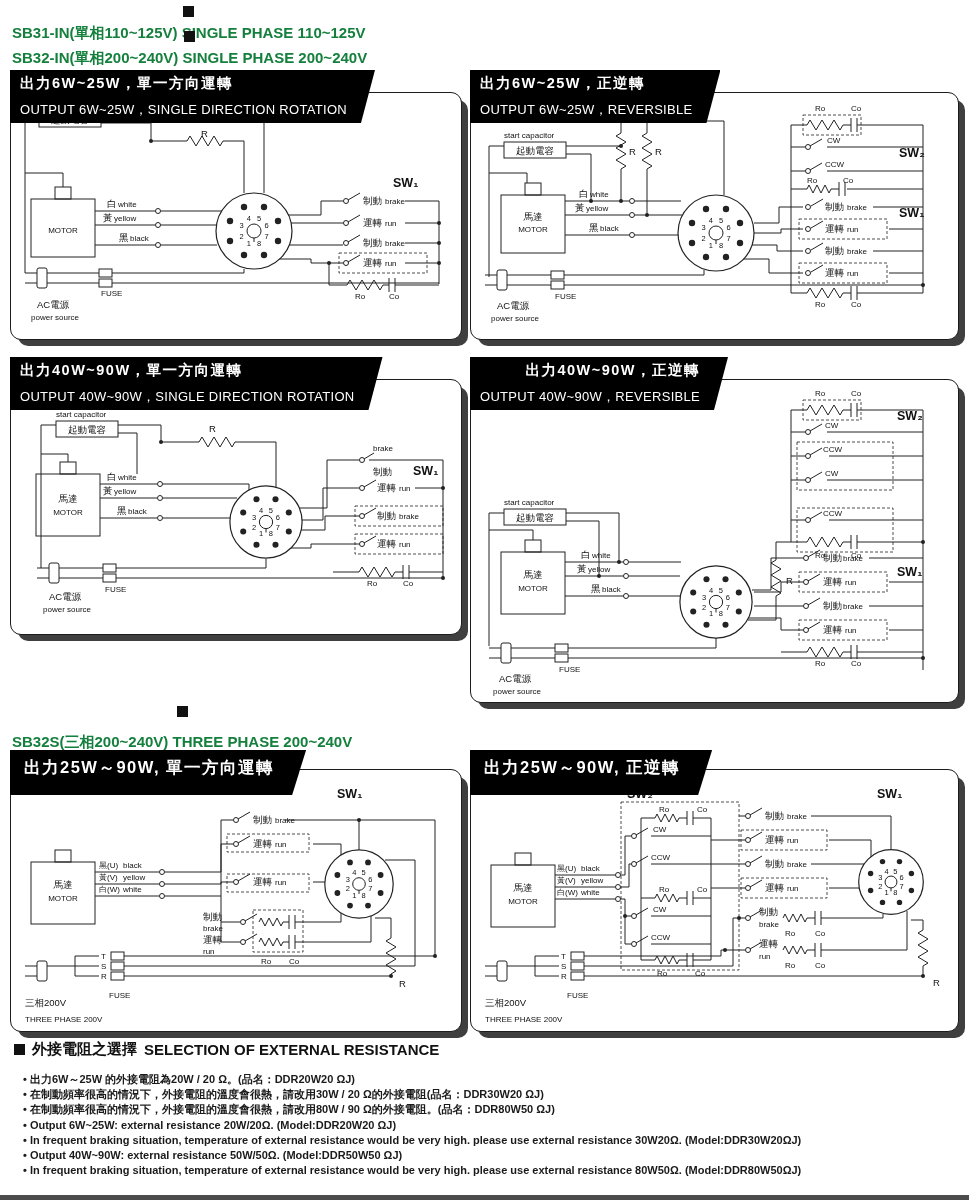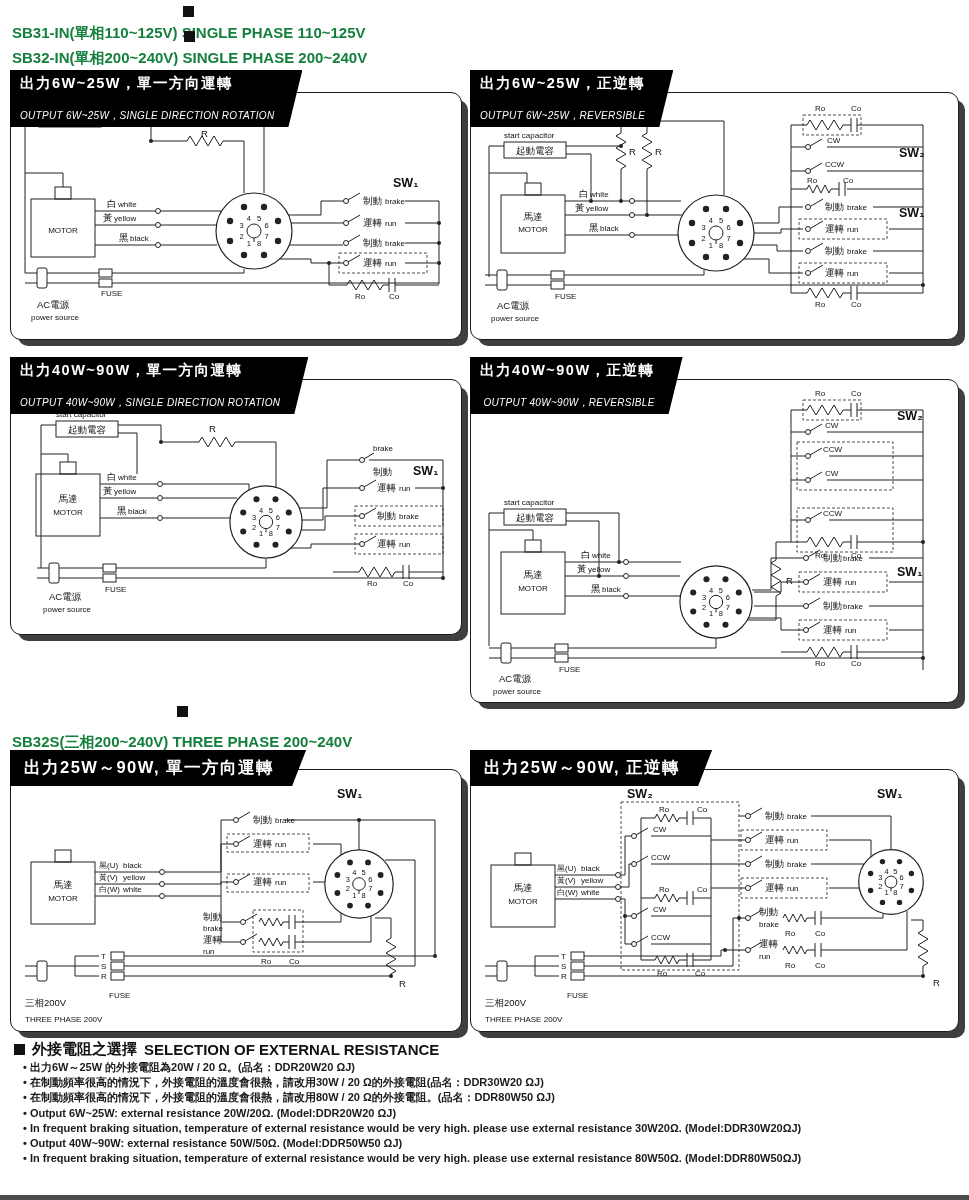--- a/index.html
+++ b/index.html
@@ -3,38 +3,38 @@
 <meta charset="utf-8">
 <style>
   html,body{margin:0;padding:0;background:#fff;font-family:"Liberation Sans","DejaVu Sans",sans-serif;}
   .page{position:relative;width:969px;height:1200px;background:#fff;overflow:hidden;}
   .hline{position:absolute;display:flex;align-items:center;gap:7px;font-weight:bold;font-size:15px;color:#15803d;flex-direction:column;}
   .sq{width:11px;height:11px;background:#111;flex:0 0 auto;}
   .panel{position:absolute;}
   .ptitle{position:absolute;top:12px;left:0;z-index:2;background:#000000;color:#fff;padding:4px 28px 4px 10px;width:max-content;
           clip-path:polygon(0 0,100% 0,calc(100% - 14px) 100%,0 100%);}
   .ptitle .zh{font-size:14.5px;font-weight:bold;letter-spacing:1.5px;}
-  .ptitle .en{font-size:10px;letter-spacing:.3px;margin-top:16px;font-style:italic;}
-  .ptitle.single{padding:7px 32px 7px 14px;}
+  .ptitle .en{font-size:13px;letter-spacing:.3px;margin-top:8px;}
+  .ptitle.single{padding:7px 32px 16px 14px;}
   .ptitle.single .zh{font-size:16.5px;}
   .pbody{position:absolute;left:0;right:0;bottom:0;background:#fff;border:1.5px solid #1c1c1c;border-radius:11px;
          box-shadow:7px 7px 0 -1px #3f3f3f;overflow:hidden;}
   .pbody svg{display:block;}
   svg text{fill:#111;}
   .w{fill:none;stroke:#222;stroke-width:1;}
   .d{fill:none;stroke:#222;stroke-width:.8;stroke-dasharray:3 2;}
   .t circle{fill:#fff;stroke:#222;stroke-width:1;}
   .j circle{fill:#222;stroke:none;}
   .zhl{font-size:9.5px;}
   .enl{font-size:8px;}
   .sml{font-size:8px;}
   .bigl{font-size:12.5px;font-weight:bold;}
   .midt{text-anchor:middle;}
   .notes{position:absolute;left:14px;top:1040px;width:944px;}
-  .sel{display:flex;align-items:center;gap:7px;font-weight:bold;font-size:15px;color:#111;margin-bottom:1px;}
+  .sel{display:flex;align-items:center;gap:7px;font-weight:bold;font-size:15px;color:#111;margin-bottom:13px;}
   .note-line{font-size:11px;color:#1a1a1a;line-height:15.2px;padding-left:9px;white-space:nowrap;overflow:hidden;font-weight:bold;}
   .bstrip{position:absolute;left:0;top:1195px;width:100%;height:5px;background:#4c4c4c;}
 </style>
 </head>
 <body>
 
 <svg width="0" height="0" style="position:absolute" aria-hidden="true">
   <defs>
     <path id="rz" d="M0 0 L3 -5 L9 5 L15 -5 L21 5 L27 -5 L33 5 L36 0"></path>
     <path id="rzs" d="M0 0 L2 -4 L6 4 L10 -4 L14 4 L18 -4 L22 4 L24 0"></path>
@@ -631,21 +631,21 @@
   </section>
 
   <div class="notes">
     <div class="sel">
       <span class="sq"></span>
       <span>外接電阻之選擇</span>
       <span>SELECTION OF EXTERNAL RESISTANCE</span>
     </div>
     <div class="note-line">• 出力6W～25W 的外接電阻為20W / 20 Ω。(品名：DDR20W20 ΩJ)</div>
     <div class="note-line">• 在制動頻率很高的情況下，外接電阻的溫度會很熱，請改用30W / 20 Ω的外接電阻(品名：DDR30W20 ΩJ)</div>
-    <div class="note-line">• 在制動頻率很高的情況下，外接電阻的溫度會很熱，請改用80W / 20 Ω的外接電阻。(品名：DDR80W50 ΩJ)</div>
+    <div class="note-line">• 在制動頻率很高的情況下，外接電阻的溫度會很熱，請改用80W / 90 Ω的外接電阻。(品名：DDR80W50 ΩJ)</div>
     <div class="note-line">• Output 6W~25W: external resistance 20W/20Ω. (Model:DDR20W20 ΩJ)</div>
     <div class="note-line">• In frequent braking situation, temperature of external resistance would be very high. please use external resistance 30W20Ω. (Model:DDR30W20ΩJ)</div>
     <div class="note-line">• Output 40W~90W: external resistance 50W/50Ω. (Model:DDR50W50 ΩJ)</div>
     <div class="note-line">• In frequent braking situation, temperature of external resistance would be very high. please use external resistance 80W50Ω. (Model:DDR80W50ΩJ)</div>
   </div>
 
   <div class="bstrip"></div>
 </div>
 
 </body></html>

